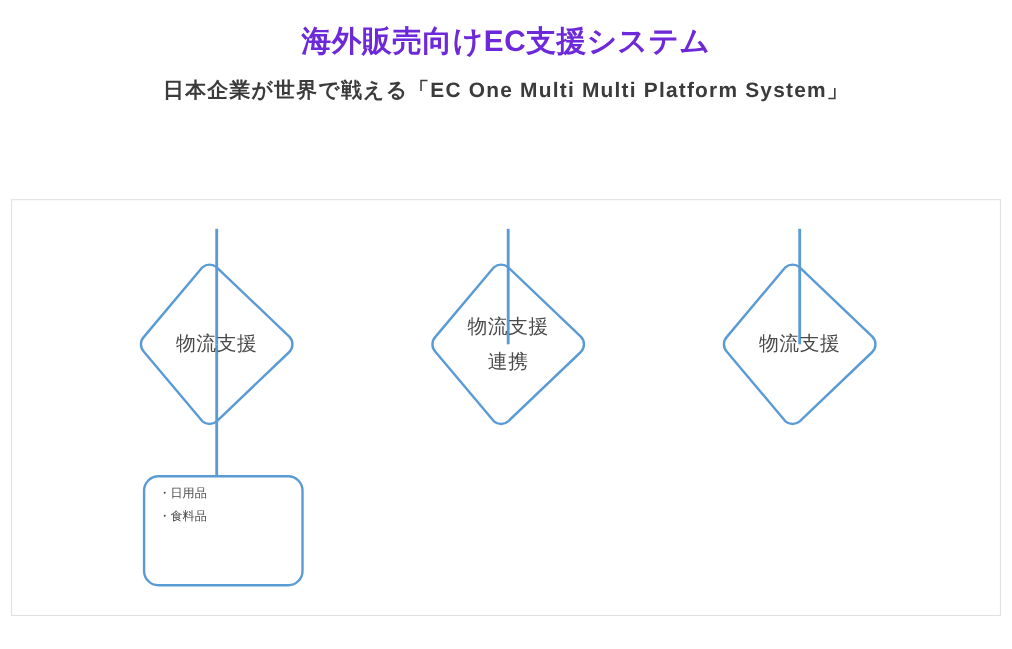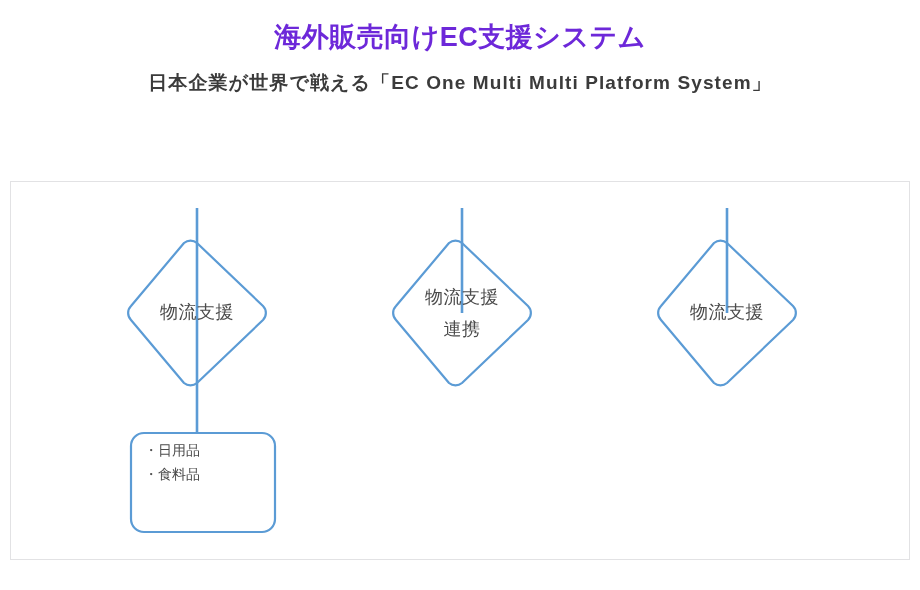--- a/index.html
+++ b/index.html
@@ -77,21 +77,21 @@
   .node-label.two-line {
     line-height: 1.75;
   }
 
   
   .list-box-text {
     position: absolute;
     left: 144px;
     top: 443px;
     width: 126px;
-    font-size: 14px;
+    font-size: 11px;
     color: #4a4a4a;
     line-height: 1.1;
   }
   .list-item {
     display: block;
     padding: 0 0 9px 0;
     white-space: nowrap;
   }
   .list-item:last-child {
     padding-bottom: 0;

